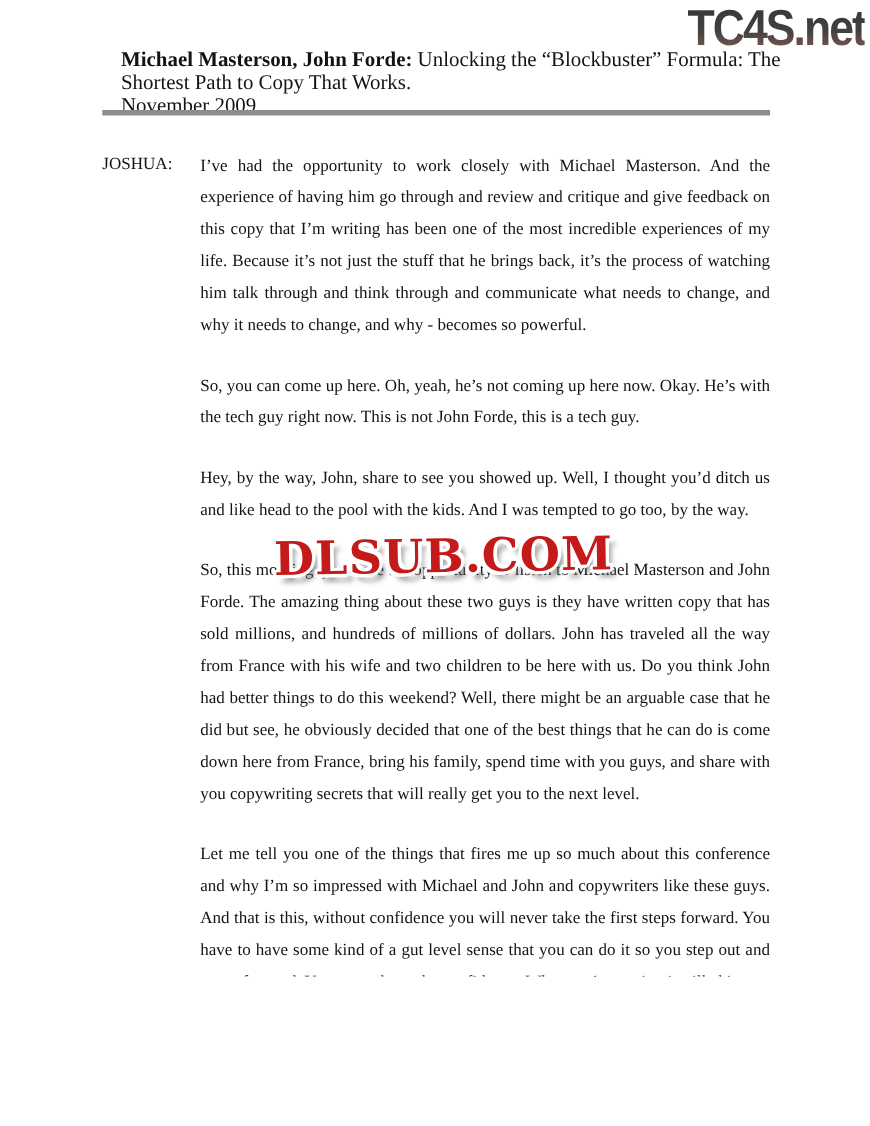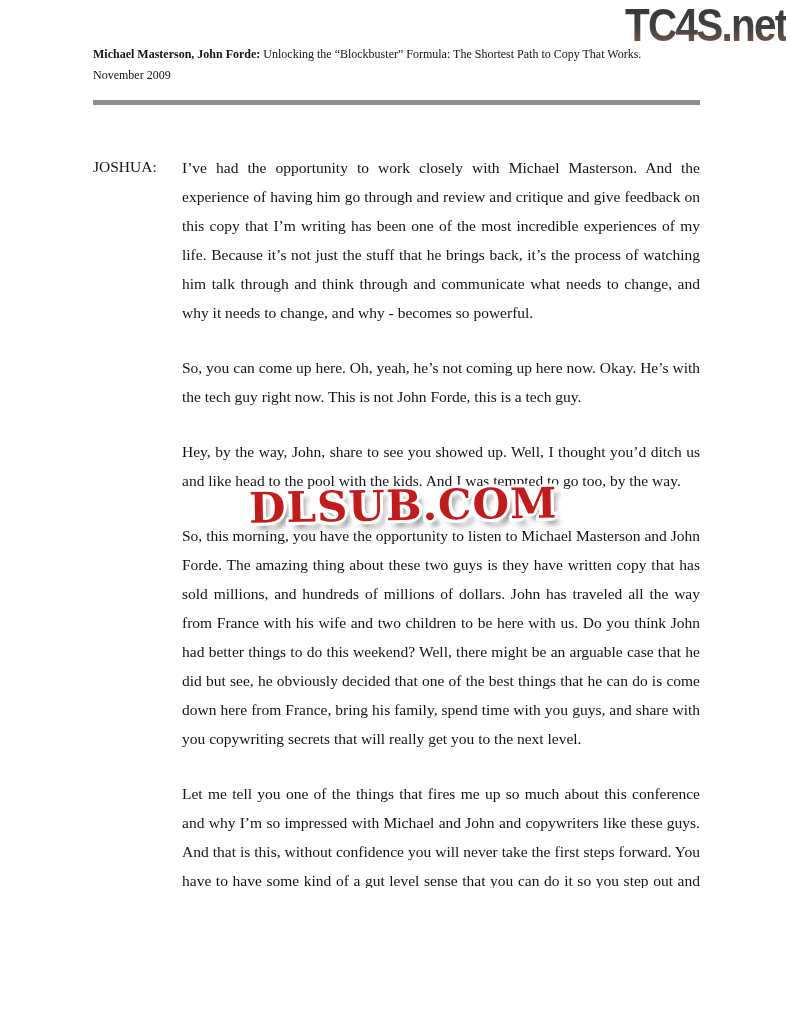--- a/index.html
+++ b/index.html
@@ -27,41 +27,41 @@
     background: linear-gradient(180deg, #353535 0%, #414141 55%, #6b5049 78%, #9a6a5e 100%);
     -webkit-background-clip: text;
     background-clip: text;
     color: transparent;
     white-space: nowrap;
   }
 
   
   .doc-header {
     position: absolute;
-    left: 93px;
+    left: 110px;
     top: 44px;
     width: 607px;
-    font-size: 12px;
+    font-size: 19px;
     line-height: 21px;
   }
   .doc-header p { margin: 0; }
   .header-rule {
     position: absolute;
     left: 93px;
     top: 100px;
     width: 607px;
     height: 5px;
     background: #8d8d8d;
   }
 
   
   .transcript {
     position: absolute;
     left: 93px;
-    top: 153px;
+    top: 136px;
     width: 607px;
     display: flex;
   }
   .speaker-col {
     flex: none;
     width: 89px;
     font-size: 15.5px;
     line-height: 27px;
   }
   .para-col { width: 518px; }

